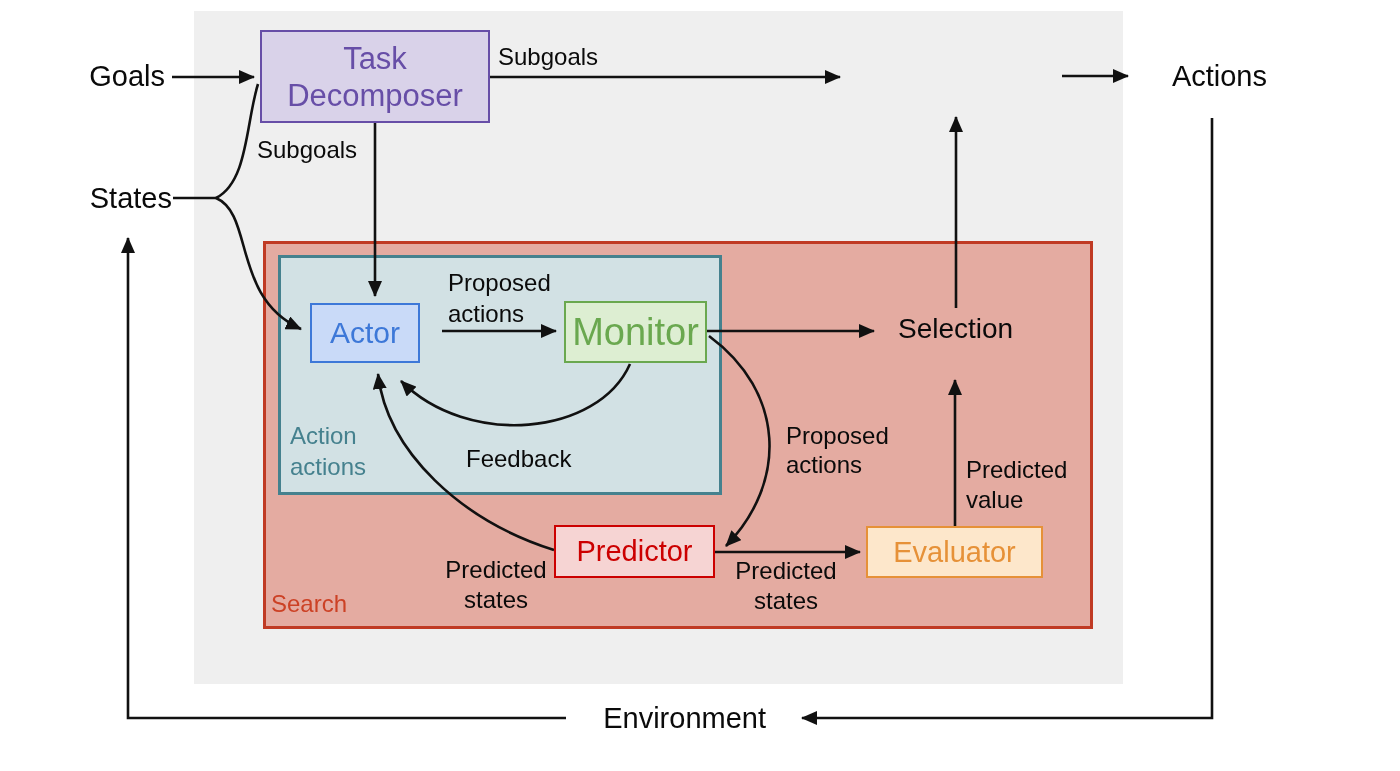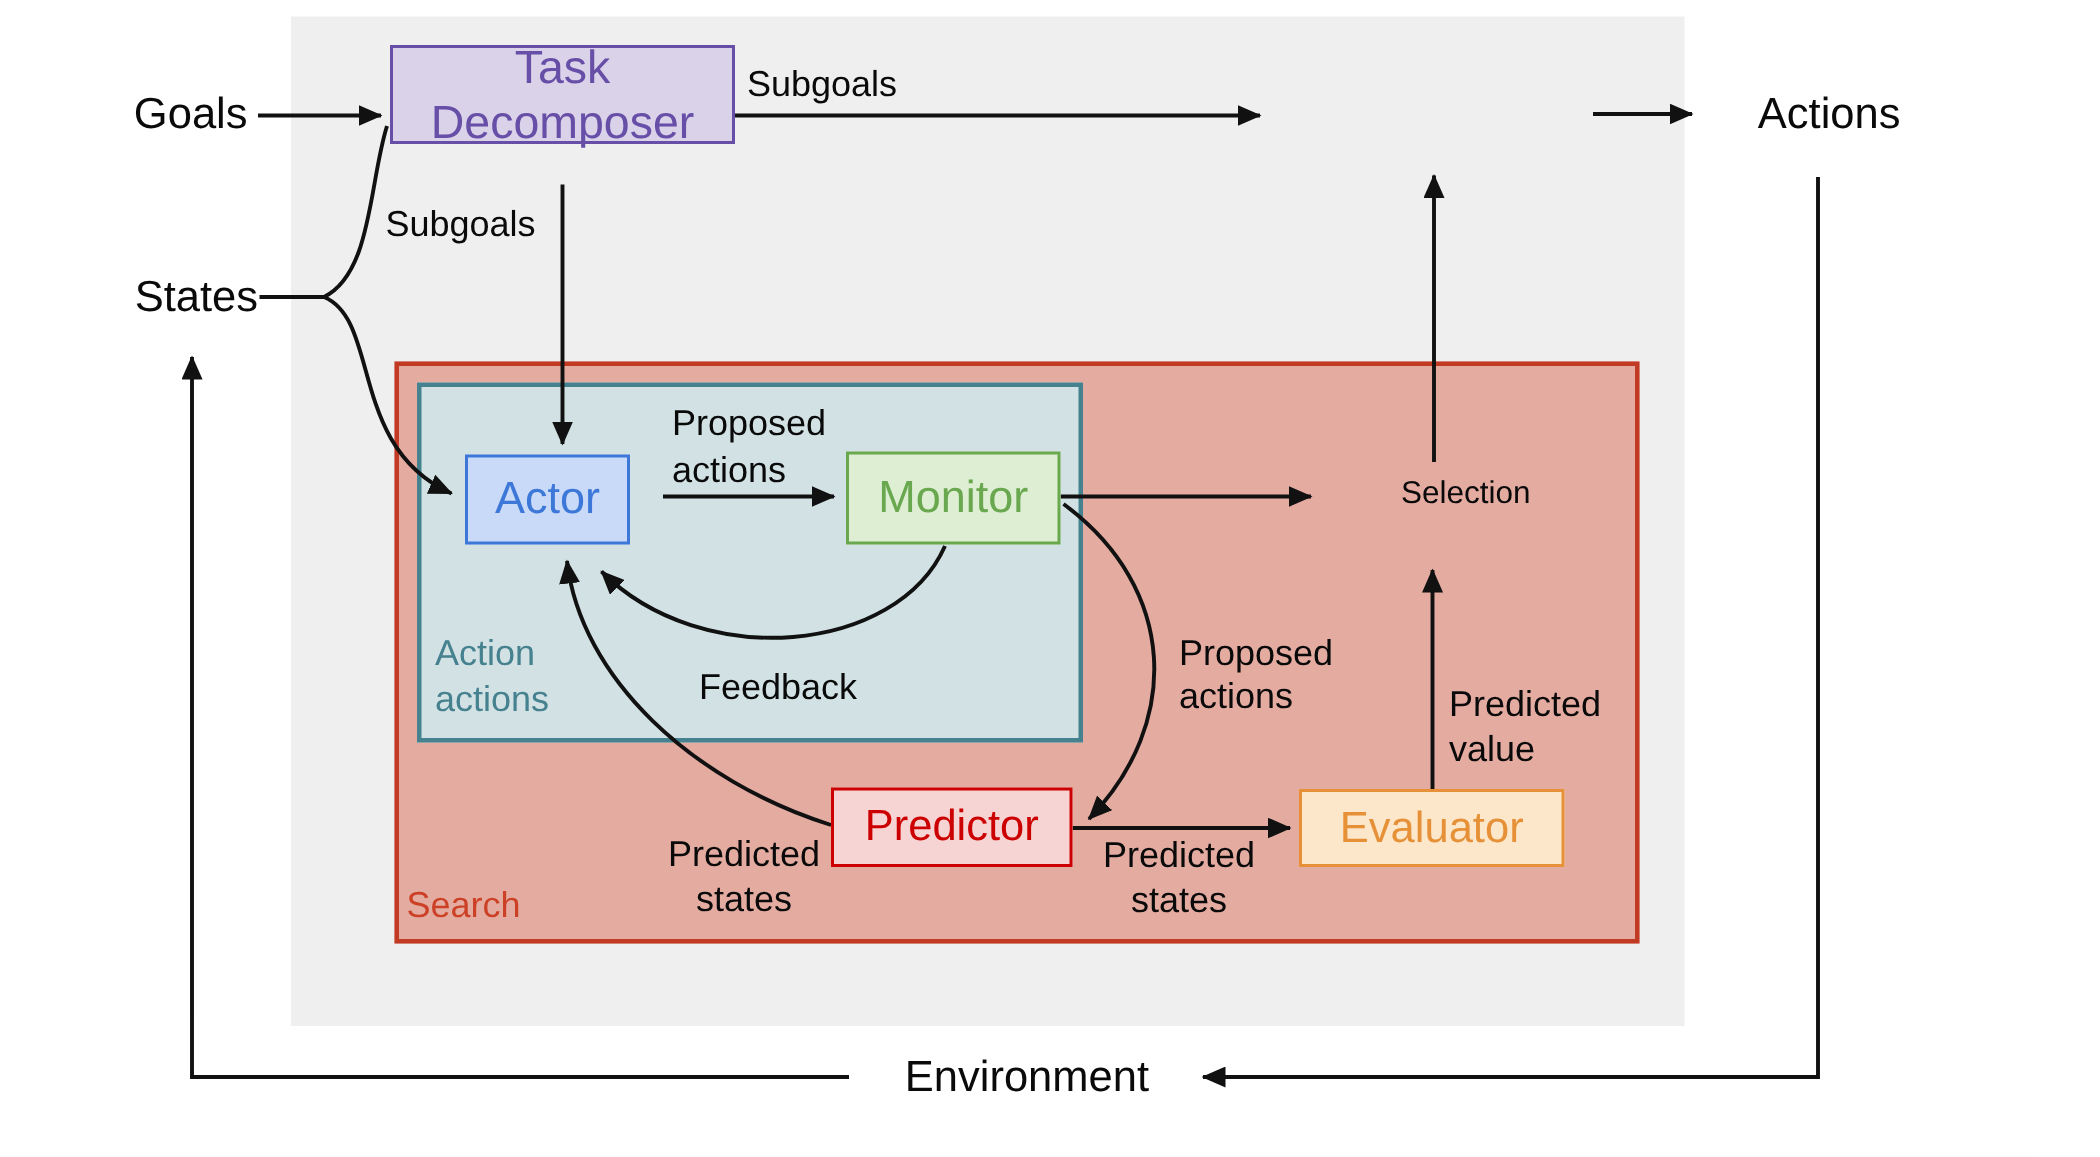--- a/index.html
+++ b/index.html
@@ -9,37 +9,37 @@
   }
   .panel{position:absolute;left:194px;top:11px;width:929px;height:673px;background:#efefef;}
   .region{position:absolute;box-sizing:border-box;}
   .region-search{left:263px;top:241px;width:830px;height:388px;background:#e4aba1;border:3px solid #c03a24;}
   .region-ap{left:278px;top:255px;width:444px;height:240px;background:#d2e1e4;border:3px solid #45818e;}
   svg.wires{position:absolute;left:0;top:0;width:1400px;height:771px;}
   .node{
     position:absolute;box-sizing:border-box;display:flex;align-items:center;justify-content:center;
     text-align:center;white-space:pre-line;
   }
-  .node-td{left:260px;top:30px;width:230px;height:66px;background:#d9d2e9;border:2.5px solid #674ea7;color:#674ea7;font-size:31px;line-height:37px;}
+  .node-td{left:260px;top:30px;width:230px;height:93px;background:#d9d2e9;border:2.5px solid #674ea7;color:#674ea7;font-size:31px;line-height:37px;}
   .node-orch{left:846px;top:43px;width:216px;height:67px;background:#efd8e4;border:2.5px solid #a64d79;color:#a64d79;font-size:30px;}
   .node-actor{left:310px;top:303px;width:110px;height:60px;background:#c9daf8;border:2.5px solid #3d78d8;color:#3d78d8;font-size:30px;}
-  .node-monitor{left:564px;top:301px;width:143px;height:62px;background:#ddeed2;border:2.5px solid #6aa84f;color:#6aa84f;font-size:30px;}
+  .node-monitor{left:564px;top:301px;width:143px;height:62px;background:#ddeed2;border:2.5px solid #6aa84f;color:#6aa84f;font-size:38px;}
   .node-predictor{left:554px;top:525px;width:161px;height:53px;background:#f6d4d3;border:2.5px solid #cc0000;color:#cc0000;font-size:29px;}
   .node-evaluator{left:866px;top:526px;width:177px;height:52px;background:#fde7cb;border:2.5px solid #e69138;color:#e69138;font-size:29px;}
   .lbl{position:absolute;font-size:24px;line-height:30px;white-space:pre-line;}
   .lbl-io{font-size:29px;line-height:34px;text-align:right;}
   .lbl-goals{left:75px;top:59px;width:90px;}
   .lbl-states{left:72px;top:181px;width:100px;}
   .lbl-actions{left:1152px;top:59px;width:115px;}
   .lbl-environment{left:570px;top:701px;width:196px;}
   .lbl-subgoals-top{left:498px;top:42px;}
   .lbl-subgoals-left{left:257px;top:135px;}
   .lbl-proposed-top{left:448px;top:267px;line-height:31px;}
   .lbl-feedback{left:442px;top:444px;margin-left:24px;}
-  .lbl-selection{left:898px;top:314px;font-size:21px;margin-left:36px;}
+  .lbl-selection{left:898px;top:314px;font-size:28px;}
   .lbl-proposed-right{left:786px;top:421px;line-height:29px;}
   .lbl-predicted-value{left:966px;top:455px;}
   .lbl-predicted-states-left{left:432px;top:555px;width:128px;text-align:center;}
   .lbl-predicted-states-right{left:716px;top:556px;width:140px;text-align:center;}
   .lbl-search{left:271px;top:589px;color:#cc4125;}
   .lbl-ap{left:290px;top:420px;line-height:31px;color:#45818e;}
 </style>
 </head>
 <body>
 

